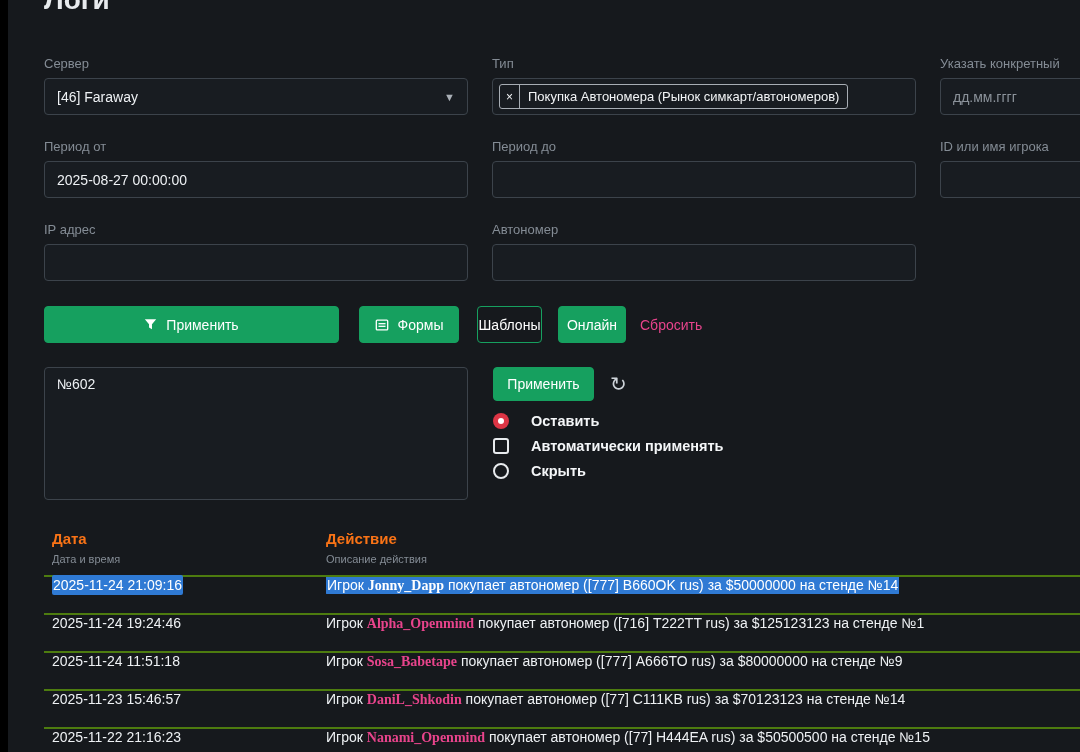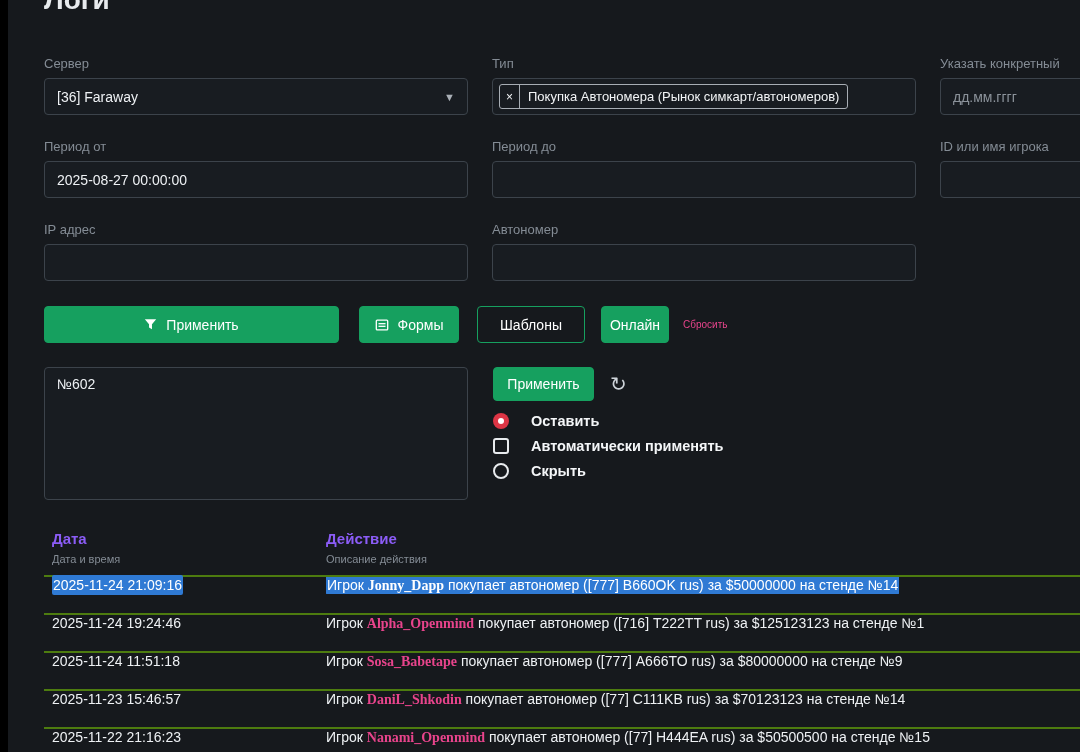--- a/index.html
+++ b/index.html
@@ -77,26 +77,26 @@
     background: var(--accent_green, #16a05f);
     color: #fff; font-size: 14px;
     font-family: "Liberation Sans", sans-serif;
     border-radius: 4px;
     display: inline-flex; align-items: center; justify-content: center;
     gap: 9px; cursor: pointer;
   }
   .btn.outline { background: transparent; }
   .btn-apply-main { width: 295px; }
   .btn-forms { width: 100px; margin-left: 20px; align-items: center; }
-  .btn-templates { width: 108px; margin-left: 18px; }
+  .btn-templates { width: 65px; margin-left: 18px; }
   .btn-online { width: 68px; margin-left: 16px; }
   .link-reset {
     margin-left: 14px;
     color: var(--accent_pink, #e8448c);
-    font-size: 10px; cursor: pointer; background: none; border: none;
+    font-size: 14px; cursor: pointer; background: none; border: none;
     font-family: "Liberation Sans", sans-serif;
   }
   .btn svg { display: block; }
 
   
   .note-section { margin-top: 24px; display: flex; }
   .note-textarea {
     width: 424px; height: 133px;
     background: #181c21;
     border: 1px solid #3c434b;
@@ -120,21 +120,21 @@
     width: 6px; height: 6px; border-radius: 50%; background: #fff;
   }
   .ctrl.radio.unchecked { border: 2px solid #e8ebee; }
   .ctrl.checkbox { border: 2px solid #e8ebee; border-radius: 3px; }
 
   
   .log-table { margin-top: 30px; width: 1036px; }
   .thead { display: flex; padding-bottom: 10px; }
   .th { padding-left: 8px; }
   .th-date { width: 274px; flex: 0 0 274px; }
-  .th-title { font-size: 15px; font-weight: 700; color: #8b5cf6; }
+  .th-title { font-size: 15px; font-weight: 700; color: #f97316; }
   .th-sub { margin-top: 6px; font-size: 11px; color: #848c95; }
   .trow {
     display: flex; align-items: flex-start; height: 38px;
     border-top: 2px solid #4d7c0f;
     font-size: 14px; cursor: pointer;
   }
   .cell-date { width: 274px; flex: 0 0 274px; padding-left: 8px; }
   .cell-action { flex: 1; padding-left: 8px; white-space: nowrap; overflow: hidden; }
   .act-player { color: var(--accent_pink, #e8448c); font-weight: 700; font-family: Liberation Serif, serif; }
   .trow.selected .date-text,
@@ -152,21 +152,21 @@
 <div class="left-strip"></div>
 <h1 class="page-title">Логи</h1>
 
 <div class="content">
 
   <div class="filters">
 
     <div>
       <span class="field-label">Сервер</span>
       <div class="select">
-        <span>[36] Faraway</span>
+        <span>[46] Faraway</span>
         <span class="caret">▼</span>
       </div>
     </div>
 
     <div>
       <span class="field-label">Тип</span>
       <div class="tag-input">
         <span class="tag">
           <span class="tag-x">×</span>
           <span class="tag-text">Покупка Автономера (Рынок симкарт/автономеров)</span>

